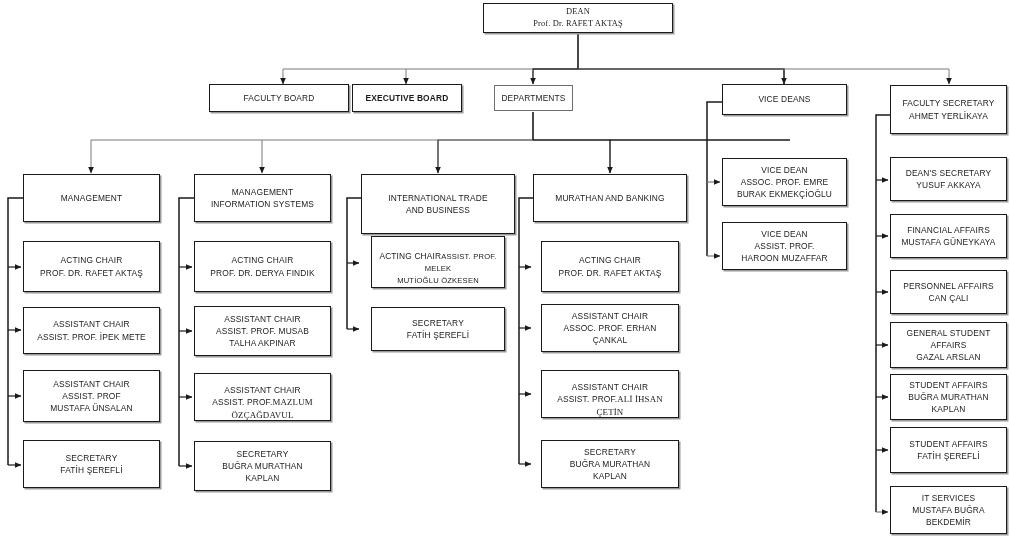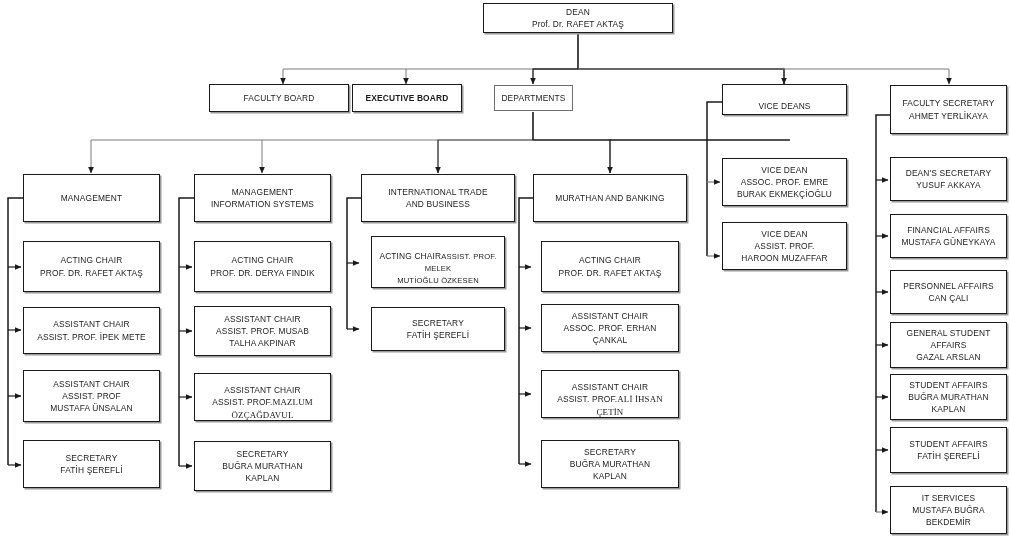--- a/index.html
+++ b/index.html
@@ -115,38 +115,38 @@
     <path d="M890,115 L876,115 L876,512" stroke="#1a1a1a" stroke-width="1.5" fill="none"></path>
     <path d="M876,180 L888,180" stroke="#1a1a1a" stroke-width="1.2" fill="none" marker-end="url(#arrowDark)"></path>
     <path d="M876,236 L888,236" stroke="#1a1a1a" stroke-width="1.2" fill="none" marker-end="url(#arrowDark)"></path>
     <path d="M876,292 L888,292" stroke="#1a1a1a" stroke-width="1.2" fill="none" marker-end="url(#arrowDark)"></path>
     <path d="M876,345 L888,345" stroke="#1a1a1a" stroke-width="1.2" fill="none" marker-end="url(#arrowDark)"></path>
     <path d="M876,397 L888,397" stroke="#1a1a1a" stroke-width="1.2" fill="none" marker-end="url(#arrowDark)"></path>
     <path d="M876,450 L888,450" stroke="#1a1a1a" stroke-width="1.2" fill="none" marker-end="url(#arrowDark)"></path>
     <path d="M876,512 L888,512" stroke="#7a7a7a" stroke-width="1.2" fill="none" marker-end="url(#arrowDark)"></path>
   </svg>
 
-  <div class="node" style="left:483px; top:3px; width:190px; height:30px;">
+  <div class="node" style="left:483px; top:3px; width:190px; height:30px;font-family:Liberation Serif, serif;">
     <span class="node-text" style="white-space: pre-line;">DEAN
 Prof. Dr. RAFET AKTAŞ</span>
   </div>
 
   <div class="node" style="left:209px; top:84px; width:140px; height:28px;">
     <span class="node-text" style="white-space: pre-line;">FACULTY BOARD</span>
   </div>
 
   <div class="node" style="left:352px; top:84px; width:110px; height:28px;font-weight:bold;">
     <span class="node-text" style="white-space: pre-line;">EXECUTIVE BOARD</span>
   </div>
 
   <div class="node selected" style="left:494px; top:85px; width:79px; height:26px;">
     <span class="node-text" style="white-space: pre-line;">DEPARTMENTS</span>
   </div>
 
-  <div class="node" style="left:722px; top:84px; width:125px; height:31px;align-items:flex-end;">
+  <div class="node" style="left:722px; top:84px; width:125px; height:31px;">
     <span class="node-text" style="white-space: pre-line;">VICE DEANS</span>
   </div>
 
   <div class="node" style="left:890px; top:85px; width:117px; height:49px;">
     <span class="node-text" style="white-space: pre-line;">FACULTY SECRETARY
 AHMET YERLİKAYA</span>
   </div>
 
   <div class="node" style="left:23px; top:174px; width:137px; height:48px;">
     <span class="node-text" style="white-space: pre-line;">MANAGEMENT</span>
@@ -188,21 +188,21 @@
 ASSIST. PROF.</span><span class="line-b">MAZLUM
 ÖZÇAĞDAVUL</span>
     </span>
   </div>
   <div class="node" style="left:194px; top:441px; width:137px; height:50px;">
     <span class="node-text" style="white-space: pre-line;">SECRETARY
 BUĞRA MURATHAN
 KAPLAN</span>
   </div>
 
-  <div class="node" style="left:361px; top:174px; width:154px; height:48px;">
+  <div class="node" style="left:361px; top:174px; width:154px; height:60px;">
     <span class="node-text" style="white-space: pre-line;">INTERNATIONAL TRADE
 AND BUSINESS</span>
   </div>
   <div class="node" style="left:371px; top:236px; width:134px; height:52px;">
     <span class="node-text" style="white-space: pre-line;">
       <span class="line-a">ACTING CHAIR</span><span class="line-b condensed-inline" style="font-size:7.6px;letter-spacing:0.2px;">ASSIST. PROF. MELEK
 MUTİOĞLU ÖZKESEN</span>
     </span>
   </div>
   <div class="node" style="left:371px; top:307px; width:134px; height:44px;">

